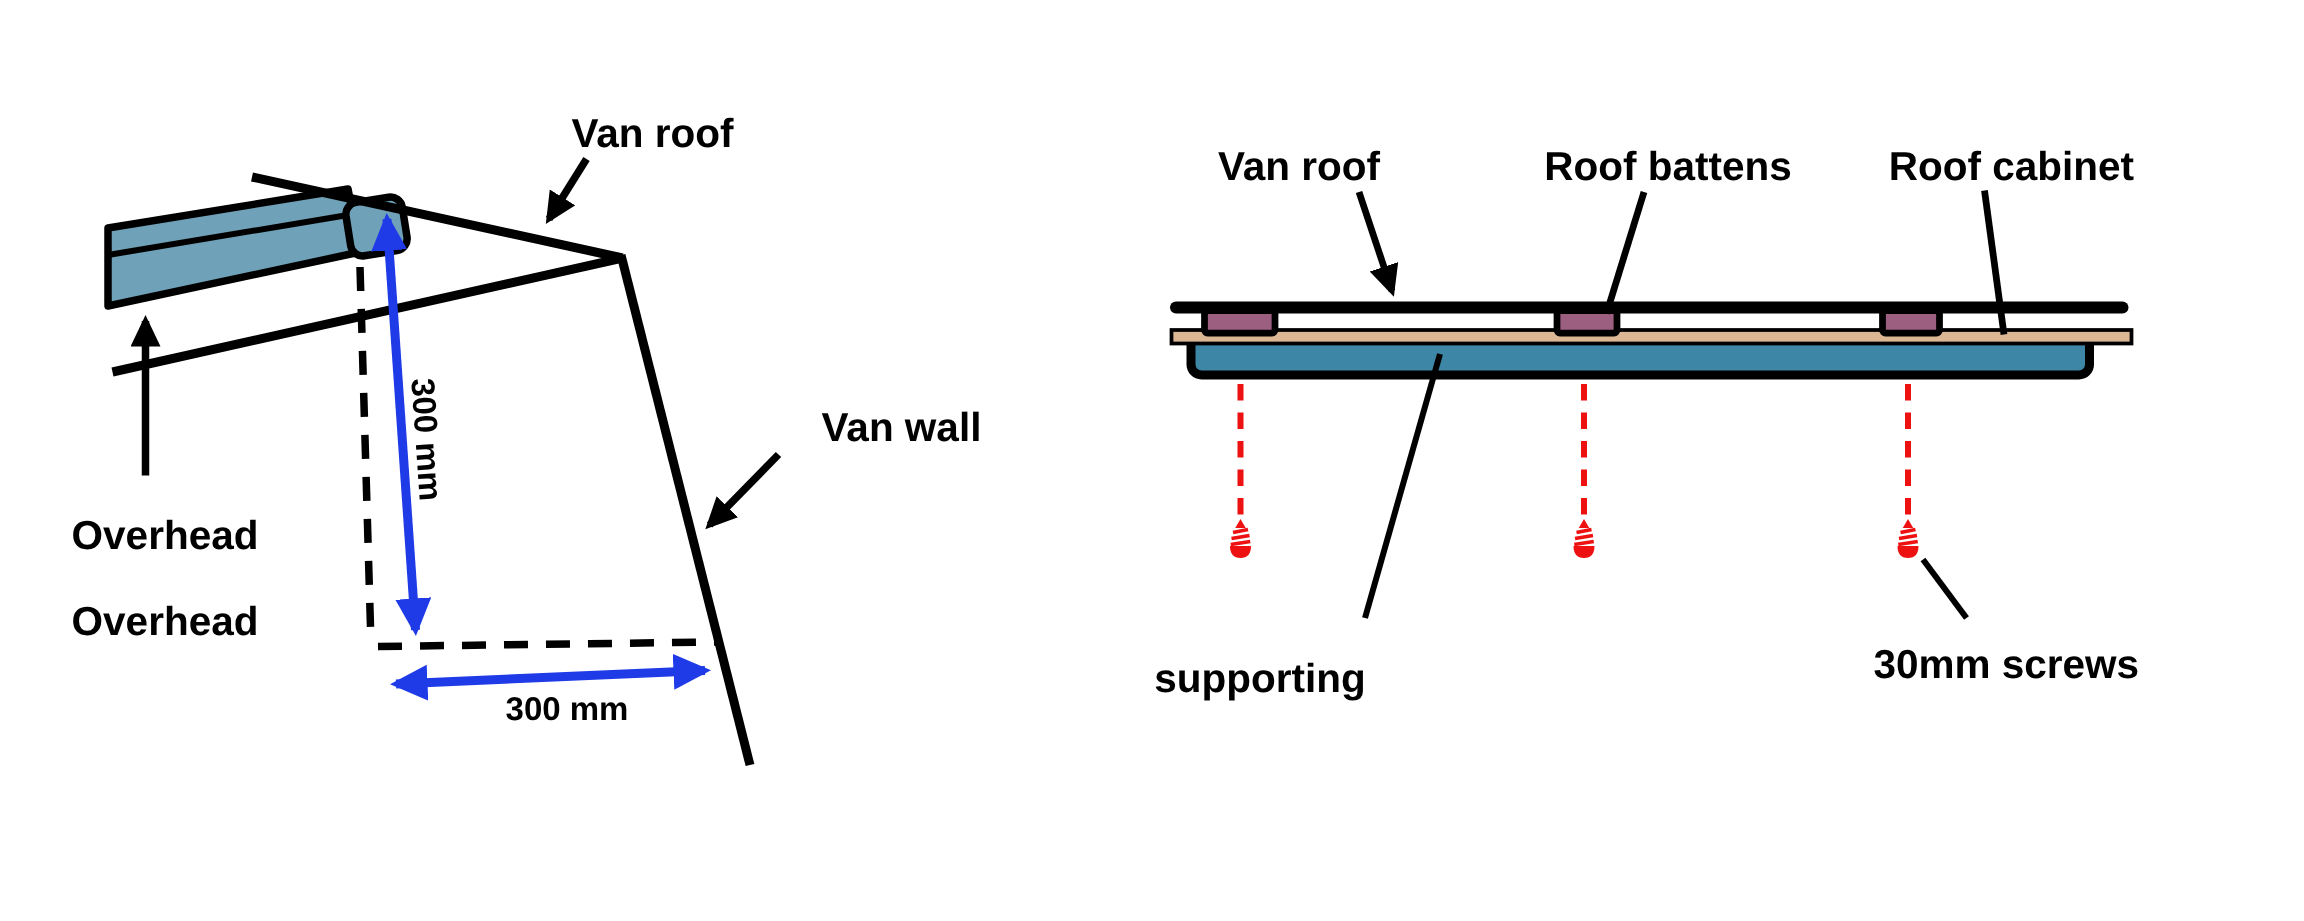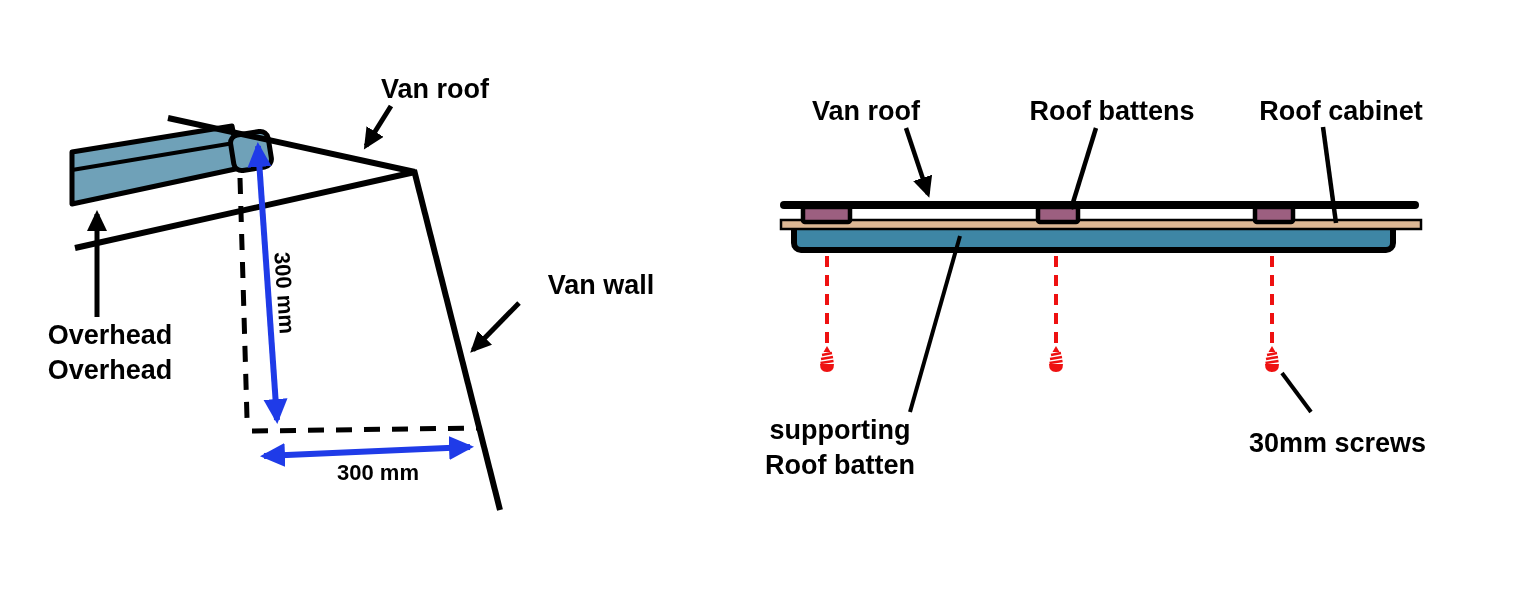--- a/index.html
+++ b/index.html
@@ -9,21 +9,21 @@
     font-family:"Liberation Sans","DejaVu Sans",sans-serif;
     position:relative;overflow:hidden;
   }
   .stage{position:absolute;inset:0;padding-left:27px;}
   svg.diagram{position:absolute;left:0;top:0;}
   .label{
     position:absolute;
     font-weight:700;font-size:27px;line-height:35px;
     color:var(--line,#000);text-align:center;white-space:nowrap;
   }
-  .label .ln{display:block;}
+  .label .ln{display:block;margin-top:22px;}
   .dim{
     position:absolute;font-weight:700;font-size:22px;
     color:var(--line,#000);text-align:center;white-space:nowrap;
   }
   .dim-rot{transform:rotate(86deg);transform-origin:center center;}
   
   .blk-line{stroke:var(--line,#000);fill:none;}
   .dash-blk{stroke:var(--line,#000);fill:none;stroke-dasharray:16 12;}
   .blue-line{stroke:var(--dimension-blue,#1f3be8);fill:none;}
   .blue-fill{fill:var(--dimension-blue,#1f3be8);}
@@ -134,18 +134,17 @@
   <div class="dim" style="left:328px;top:460px;width:100px;">300 mm</div>
 
   <div class="label" style="left:800px;top:94px;width:132px;">Van roof</div>
 
   <div class="label" style="left:1028px;top:94px;width:168px;">Roof battens</div>
 
   <div class="label" style="left:1250px;top:94px;width:182px;">Roof cabinet</div>
 
   <div class="label" style="left:730px;top:413px;width:220px;">
     <span class="ln">supporting</span>
-    <span class="ln">Roof batten</span>
   </div>
 
   <div class="label" style="left:1245px;top:426px;width:185px;">30mm screws</div>
 
 </div>
 
 </body></html>

